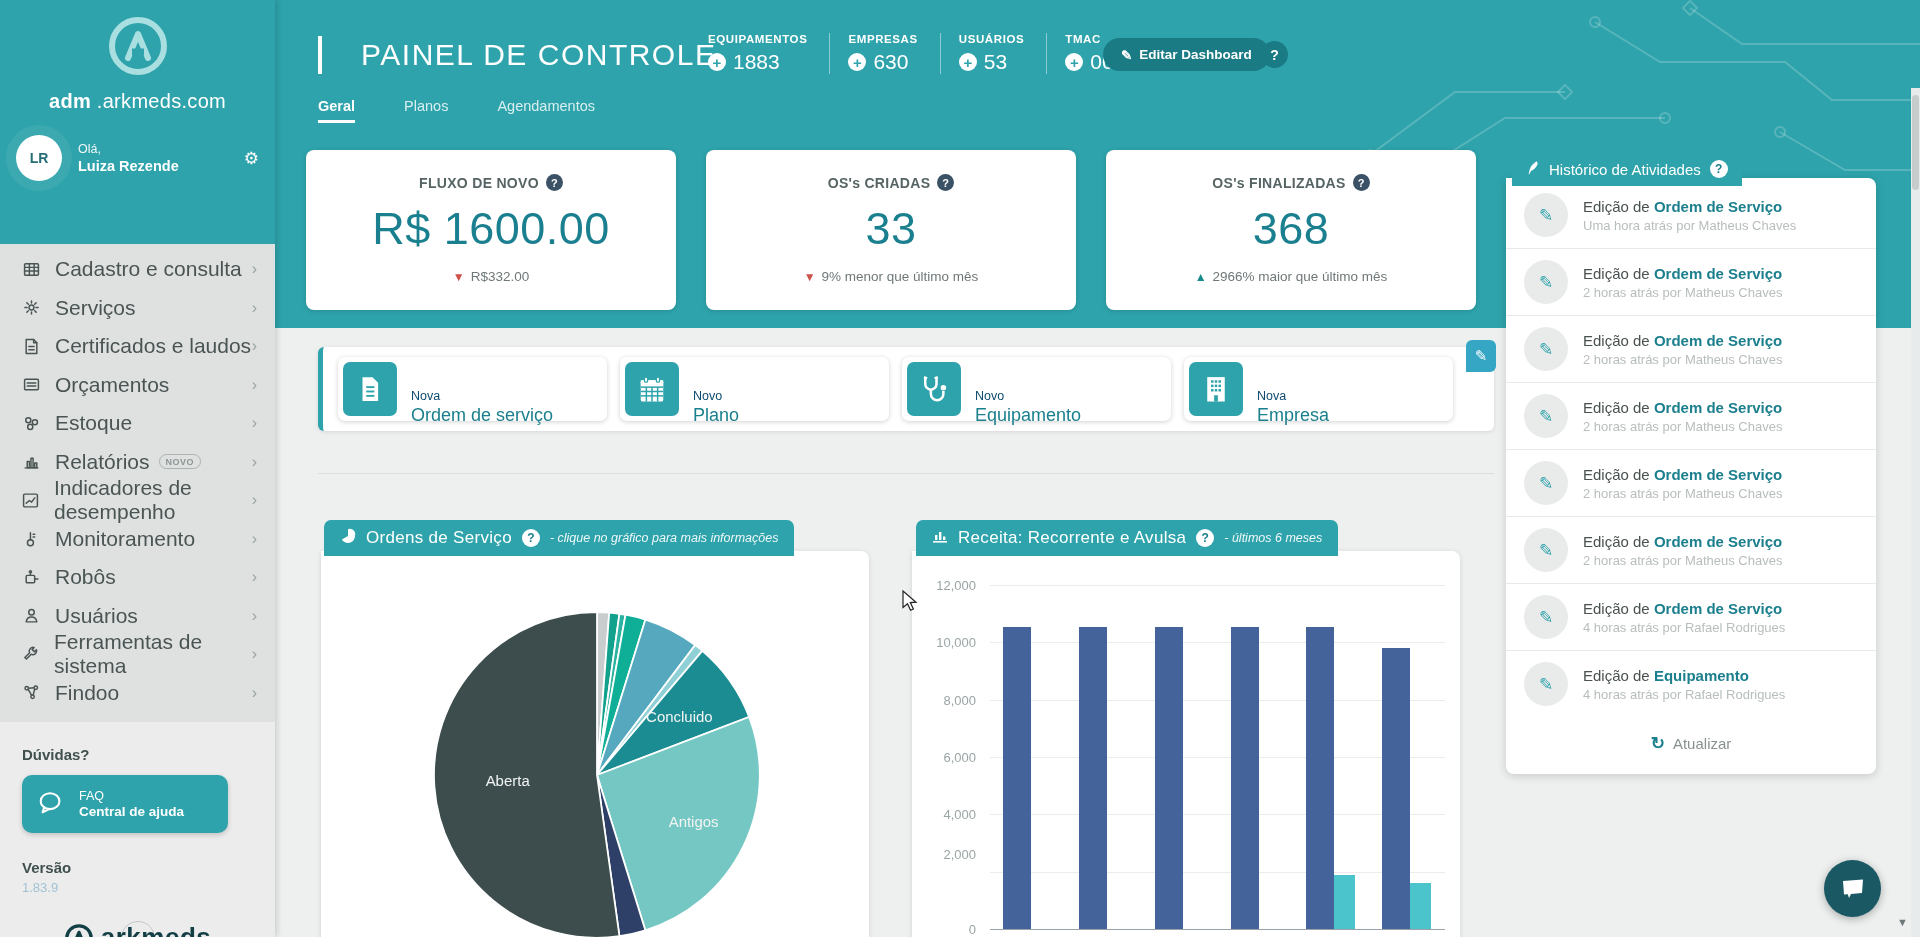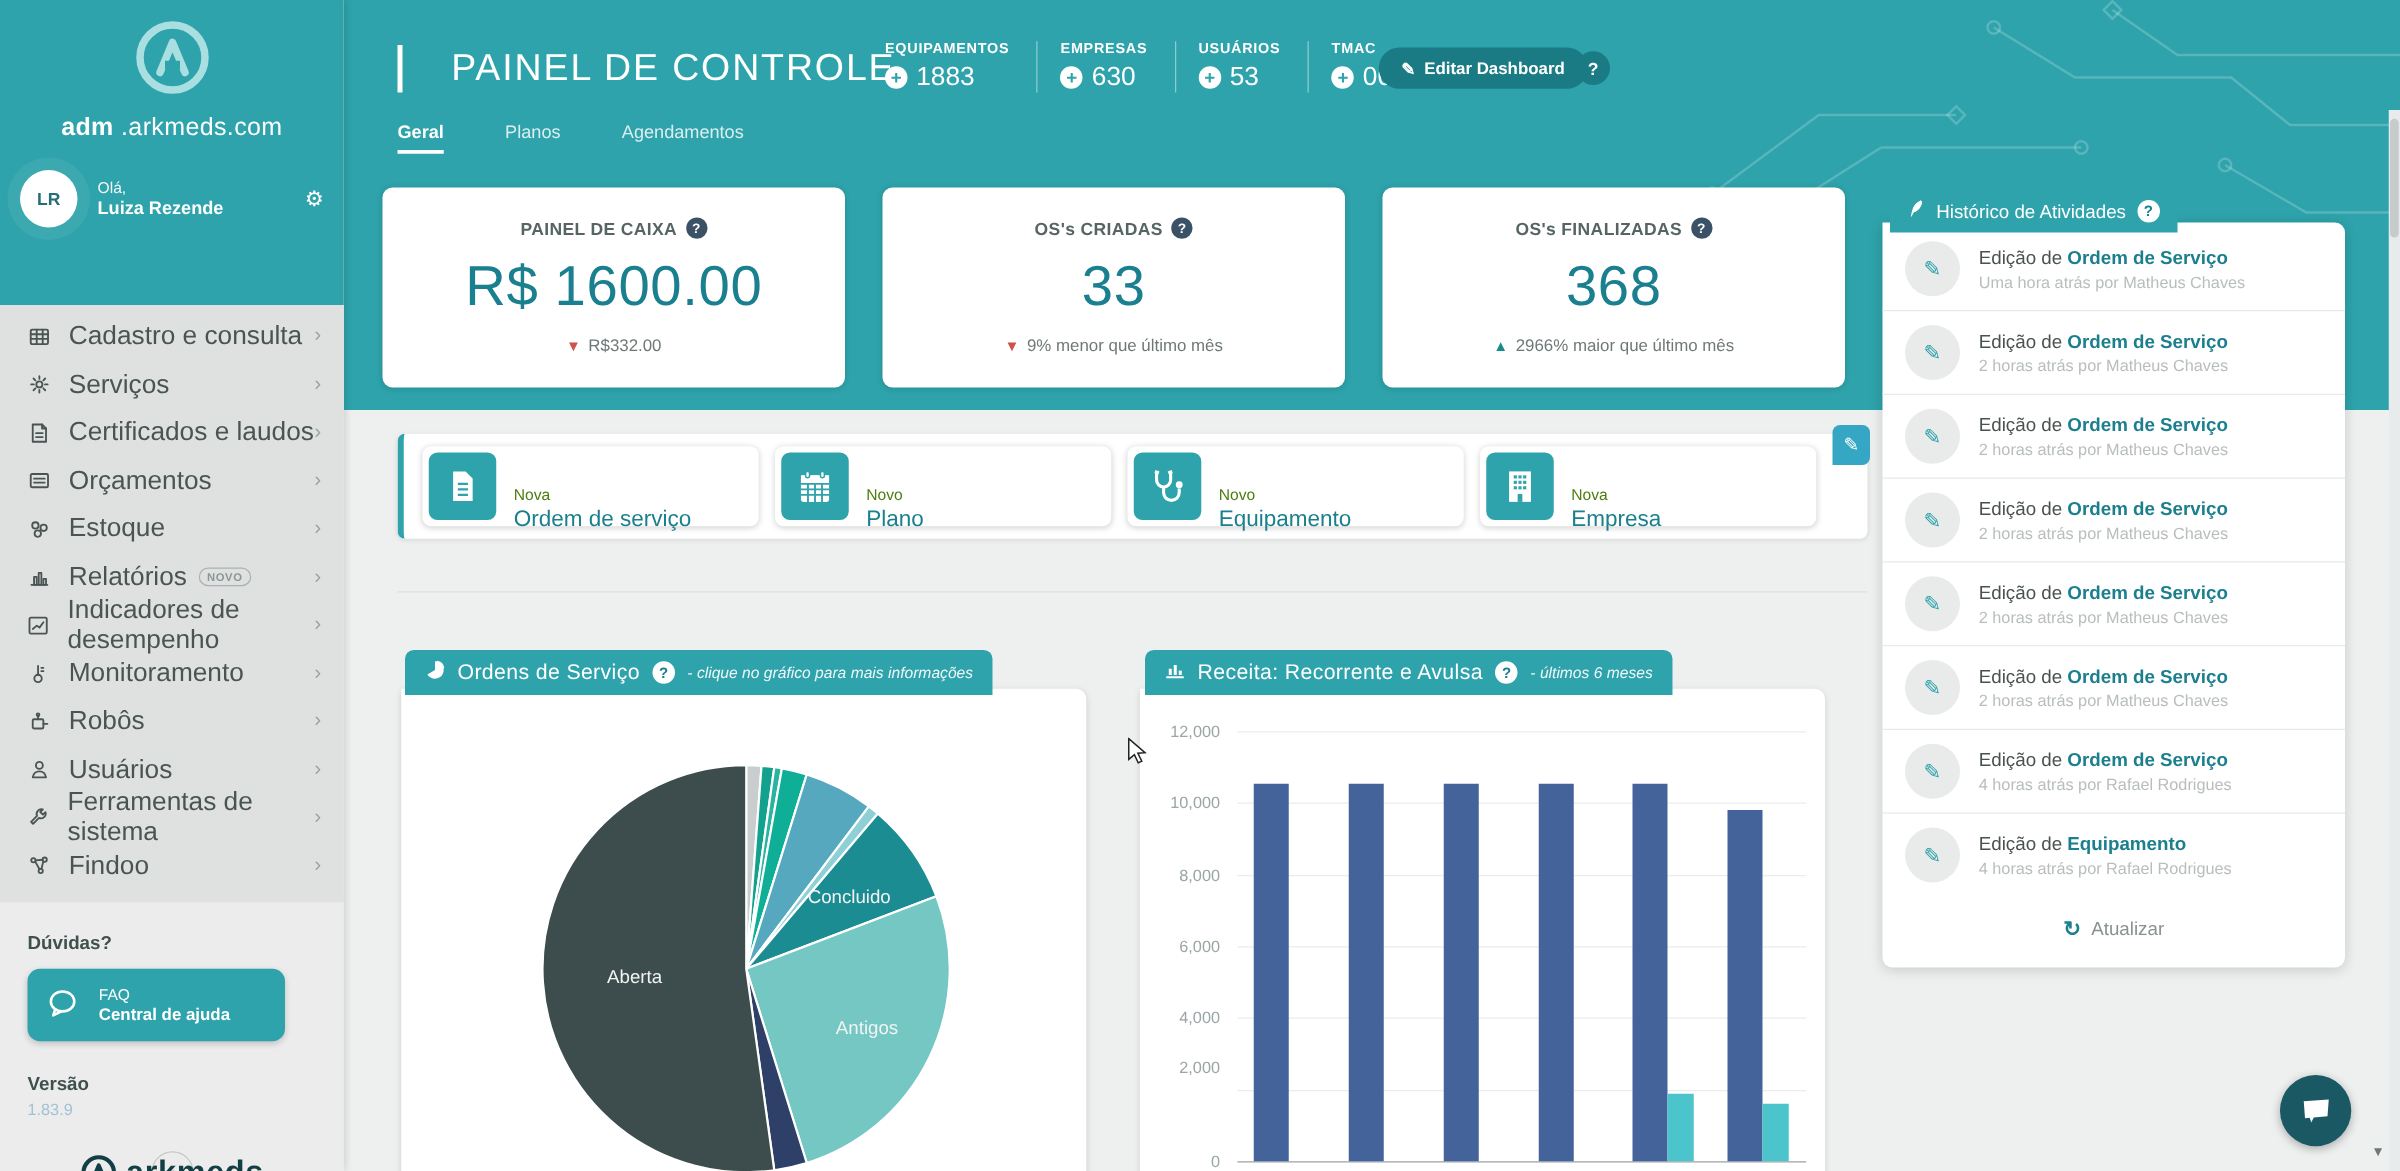--- a/index.html
+++ b/index.html
@@ -74,21 +74,21 @@
   .k-val { margin-top:12px; font-size:45px; font-weight:400; color:#1a7f8e; letter-spacing:.5px;text-align:center; }
   .k-sub { margin-top:14px; font-size:13.5px; color:#6f7878; display:flex; justify-content:center; align-items:center; gap:6px; }
   .tri { font-size:12px; }
   .tri.down { color:#cd5349; }
   .tri.up { color:#178a8a; }
 
   .qa-wrap { position:absolute; left:43px; top:347px; width:1176px; height:84px; background:#fff; border-radius:6px; border-left:5px solid #2ea3ab; box-shadow:0 1px 4px rgba(0,0,0,.10); display:flex; align-items:center; gap:13px; padding-left:15px; }
   .qa-card { width:269px; height:64px; background:#fff; border-radius:7px; box-shadow:0 1px 5px rgba(0,0,0,.18); display:flex; align-items:center; gap:14px; padding-left:5px; cursor:pointer; }
   .qa-ico { width:54px; height:54px; border-radius:7px; background:#2ea3ab; display:flex; align-items:center; justify-content:center; }
   .qa-ico svg { width:30px; height:30px; }
-  .qa-pre { font-size:12.5px; color:#4d7c0f;margin-top:36px; }
+  .qa-pre { font-size:12.5px; color:#0c4a6e;margin-top:36px; }
   .qa-lab { font-size:18px; color:#1b808d; margin-top:2px; }
   .qa-edit { position:absolute; left:1191px; top:340px; width:30px; height:32px; border:none; border-radius:6px 6px 6px 0; background:#35a7c4; color:#fff; font-size:15px; cursor:pointer; }
 
   .content-divider { position:absolute; left:43px; top:473px; width:1176px; border:none; border-top:1px solid #dcdfdf; }
 
   .chart-tab { position:absolute; height:36px; background:#2ea3ab; border-radius:7px 7px 0 0; color:#fff; display:flex; align-items:center; gap:10px; padding:0 16px; z-index:6; }
   .ct-title { font-size:17px; letter-spacing:.3px; }
   .ct-sub { font-size:12.5px; font-style:italic; color:rgba(255,255,255,.92); }
   .q-ico.light { background:#fff; color:#1b808d; width:18px; height:18px; font-size:12px; }
   .chart-card { position:absolute; width:548px; height:420px; background:#fff; border-radius:0 8px 8px 8px; box-shadow:0 1px 5px rgba(0,0,0,.12); z-index:5; }
@@ -382,21 +382,21 @@
 
     <div class="tabs" id="tabs">
         <div class="tab active">Geral</div>
         <div class="tab">Planos</div>
         <div class="tab">Agendamentos</div>
       </div>
 
     <div class="kpis" id="kpis">
         <div class="kpi">
           <div class="k-title">
-            <span>PAINEL DE CAIXA</span>
+            <span>FLUXO DE NOVO</span>
             <span class="q-ico">?</span>
           </div>
           <div class="k-val">R$ 1600.00</div>
           <div class="k-sub">
             <span class="tri down">▼</span>
             <span>R$332.00</span>
           </div>
         </div>
         <div class="kpi">
           <div class="k-title">

